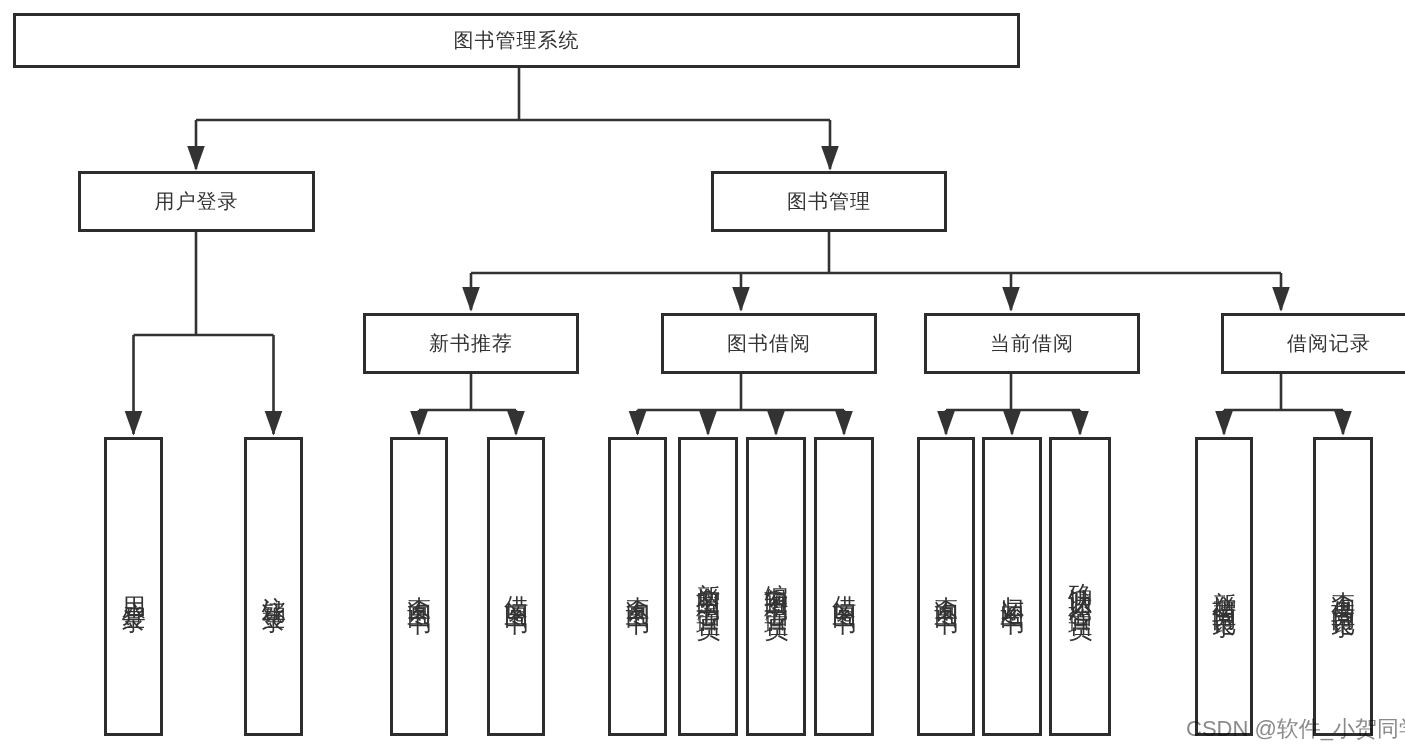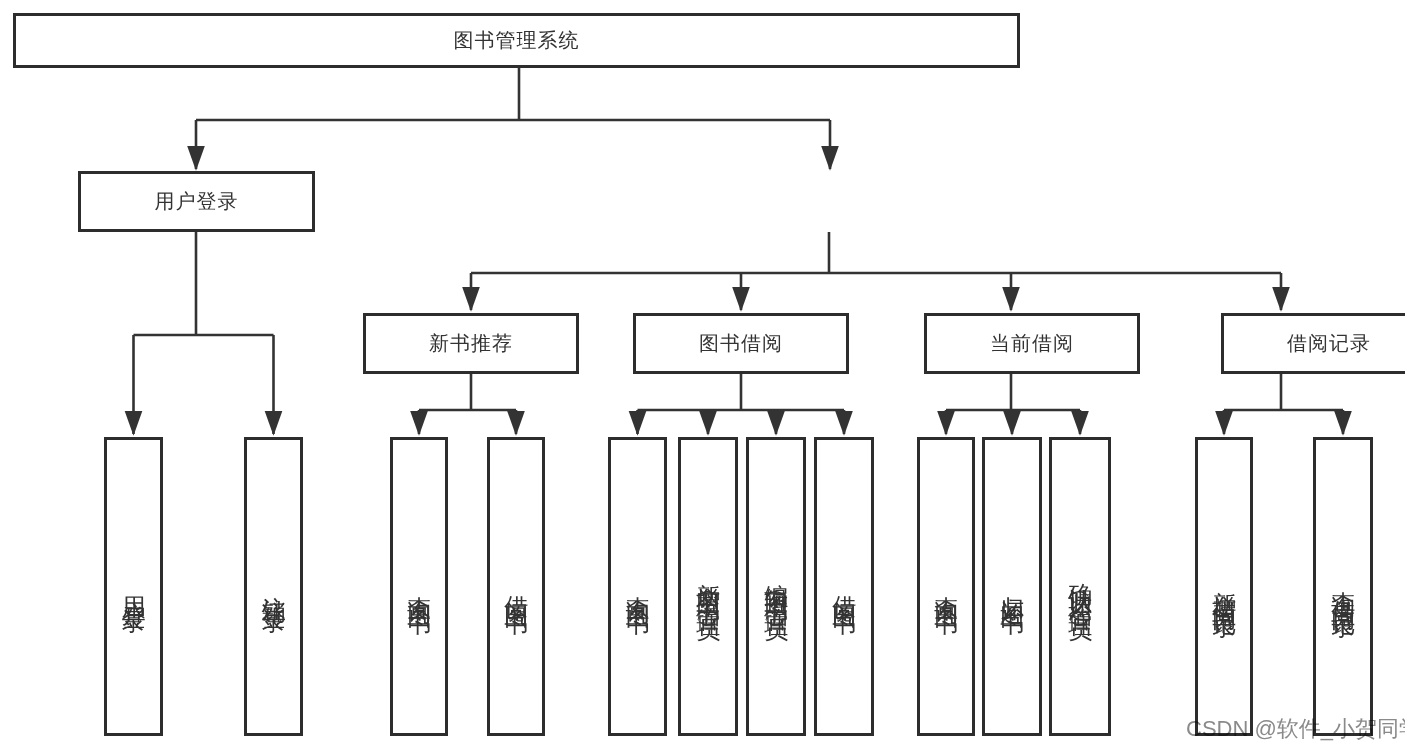--- a/index.html
+++ b/index.html
@@ -28,21 +28,21 @@
     display:flex;align-items:center;justify-content:center;
     color:var(--text);
     z-index:2;
   }
   .h-node{font-size:20px;letter-spacing:1px;white-space:nowrap;}
   .root{left:13px;top:13px;width:1007px;height:55px;}
   .l2{top:171px;height:61px;}
   .l2.user{left:78px;width:237px;}
   .l2.mgmt{left:711px;width:236px;}
   .l3{top:313px;height:61px;width:216px;align-items:center;}
-  .l3.b1{left:363px;} .l3.b2{left:633px;} .l3.b3{left:903px;margin-left:21px;} .l3.b4{left:1195px;margin-left:26px;}
+  .l3.b1{left:363px;} .l3.b2{left:661px;} .l3.b3{left:903px;margin-left:21px;} .l3.b4{left:1195px;margin-left:26px;}
   .leaf{
     top:437px;height:299px;
     writing-mode:vertical-rl;text-orientation:mixed;
     font-size:24px;letter-spacing:5px;line-height:1.1;
   }
   .lf1{left:104px;width:59px;}  .lf2{left:244px;width:59px;}
   .lf3{left:390px;width:58px;}  .lf4{left:487px;width:58px;}
   .lf5{left:608px;width:59px;}  .lf6{left:678px;width:60px;}
   .lf7{left:746px;width:60px;}  .lf8{left:814px;width:60px;}
   .lf9{left:917px;width:58px;}  .lf10{left:982px;width:60px;}
@@ -122,20 +122,23 @@
     </g>
   </svg>
 
   <div class="node h-node root">
     <span>图书管理系统</span>
   </div>
 
   <div class="node h-node l2 user">
     <span>用户登录</span>
   </div>
+  <div class="node h-node l2 mgmt">
+    <span>图书管理</span>
+  </div>
 
   <div class="node h-node l3 b1">
     <span>新书推荐</span>
   </div>
   <div class="node h-node l3 b2">
     <span>图书借阅</span>
   </div>
   <div class="node h-node l3 b3">
     <span>当前借阅</span>
   </div>

